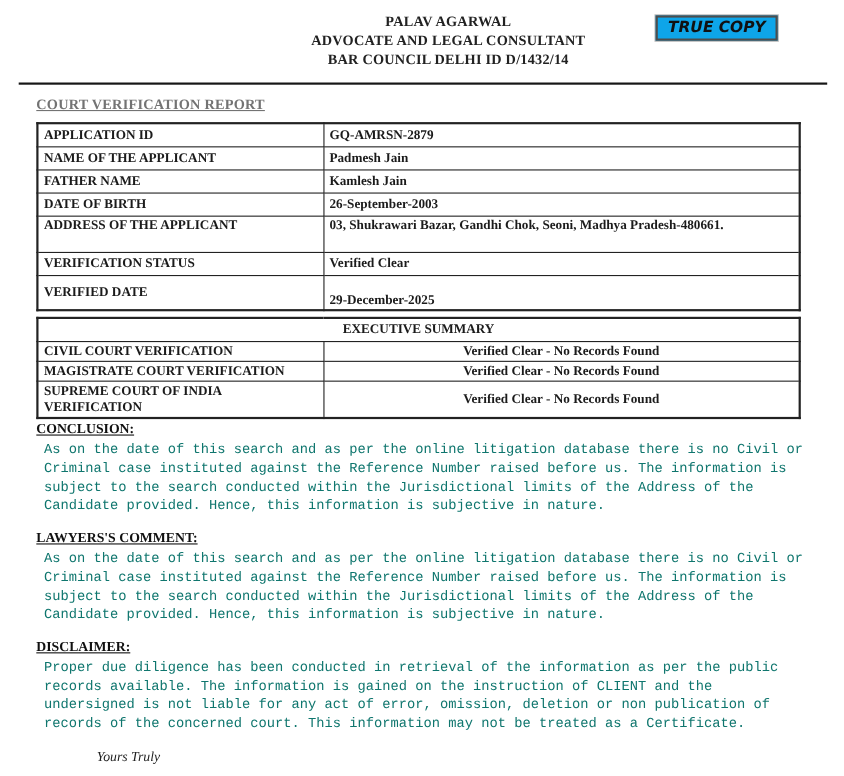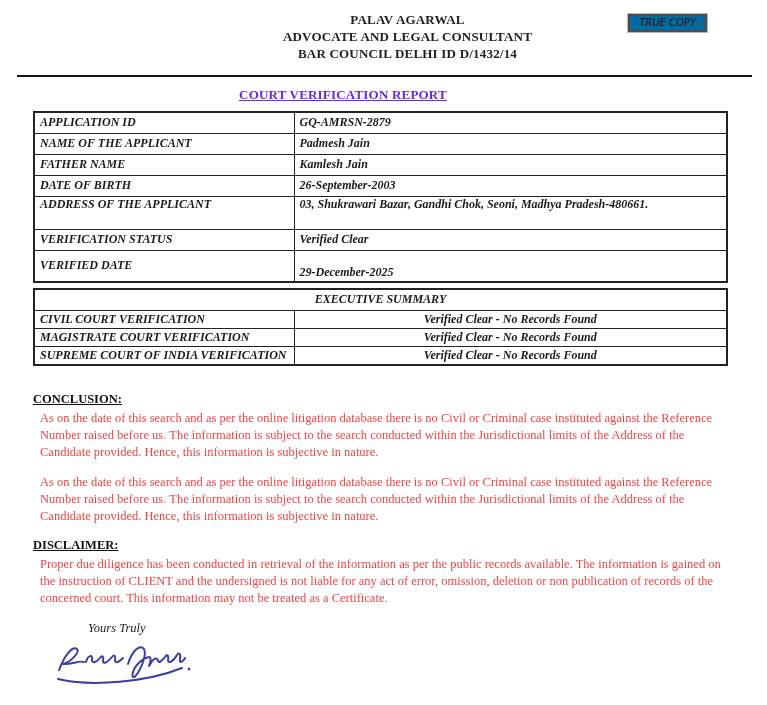--- a/index.html
+++ b/index.html
@@ -8,54 +8,54 @@
     font-family:"Liberation Serif","DejaVu Serif",serif; color:#1b1b1b;
     overflow:hidden;
   }
 
   
   .letterhead { padding-top:11px; text-align:center; font-weight:bold;
     font-size:13px; line-height:17px; letter-spacing:.2px; color:#222;padding-left:48px; }
   .stamp {
     position:absolute; top:14px; right:60px;
     border:2px solid #4d4d4d; box-shadow:0 0 0 1px #b8b8b8;
-    padding:1px 9px 2px 9px; background:#0369a1;
+    padding:1px 9px 2px 9px; background:#0ea5e9;
     font-family:"DejaVu Sans","Liberation Sans",sans-serif;
-    font-style:italic; font-weight:normal; font-size:10px; color:#111;
+    font-style:italic; font-weight:bold; font-size:14px; color:#111;
   }
   .rule { height:2px; background:#161616; margin:13px 15px 0 17px; }
 
-  .doc-title { margin:10px 0 0 33px; width:620px; text-align:center;
+  .doc-title { margin:10px 0 0 33px; width:620px; text-align:left;
     font-weight:bold; font-size:13px; letter-spacing:.2px;
-    text-decoration:underline; color:#6d28d9; }
+    text-decoration:underline; color:#737373; }
 
   
   table { border-collapse:collapse; table-layout:fixed; width:695px;
-    margin:8px 0 0 33px; font-size:12px; color:#1b1b1b;font-style:italic; }
+    margin:8px 0 0 33px; font-size:12px; color:#1b1b1b; }
   td { border:1px solid #222; padding:1px 5px; overflow:hidden; }
   table.t1, table.t2 { border:2px solid #222; }
   col.c1 { width:260px; }
   .t1 tr { height:21px; }
   .t1 tr.tall { height:33px; }
   .t1 tr.tall td { vertical-align:top; padding-top:0; }
   .t1 tr.toptext td.val { vertical-align:top; padding-top:14px; }
   td.lbl { font-weight:bold; }
   td.val { font-weight:bold; }
   table.t2 { margin-top:5px; }
   .t2 td.t2head { text-align:center; font-weight:bold; height:18px; }
   .t2 tr.srow { height:17px;margin-left:21px; }
   .t2 td.cval { font-weight:bold; text-align:center; }
 
   
-  .section { margin:26px 34px 0 33px; }
+  .section { margin:2px 34px 0 33px; }
   .section + .section { margin-top:13px; }
   .sec-head { font-weight:bold; font-size:12.5px; text-decoration:underline;
     margin-bottom:3px; color:#111; }
   .sec-body { font-size:12.5px; line-height:17px; padding-left:7px;
-    padding-right:2px; color:#ef4444; }
+    padding-right:2px; color:#0f766e;font-family:Liberation Mono, monospace; }
 
   
   .closing { margin:14px 0 0 88px; font-size:12.5px; color:#222;font-style:italic; }
   .signature-wrap { margin:3px 0 0 52px; width:150px; height:48px; }
 </style>
 </head>
 <body>
 
 <div class="page">
 
@@ -133,20 +133,21 @@
     </tr>
   </tbody>
     </table>
 
   <div class="section">
     <div class="sec-head">CONCLUSION:</div>
     <div class="sec-body">As on the date of this search and as per the online litigation database there is no Civil or Criminal case instituted against the Reference Number raised before us. The information is subject to the search conducted within the Jurisdictional limits of the Address of the Candidate provided. Hence, this information is subjective in nature.</div>
   </div>
 
   <div class="section">
+    <div class="sec-head">LAWYERS'S COMMENT:</div>
     <div class="sec-body">As on the date of this search and as per the online litigation database there is no Civil or Criminal case instituted against the Reference Number raised before us. The information is subject to the search conducted within the Jurisdictional limits of the Address of the Candidate provided. Hence, this information is subjective in nature.</div>
   </div>
 
   <div class="section">
     <div class="sec-head">DISCLAIMER:</div>
     <div class="sec-body">Proper due diligence has been conducted in retrieval of the information as per the public records available. The information is gained on the instruction of CLIENT and the undersigned is not liable for any act of error, omission, deletion or non publication of records of the concerned court. This information may not be treated as a Certificate.</div>
   </div>
 
   <div class="closing">Yours Truly</div>
 

